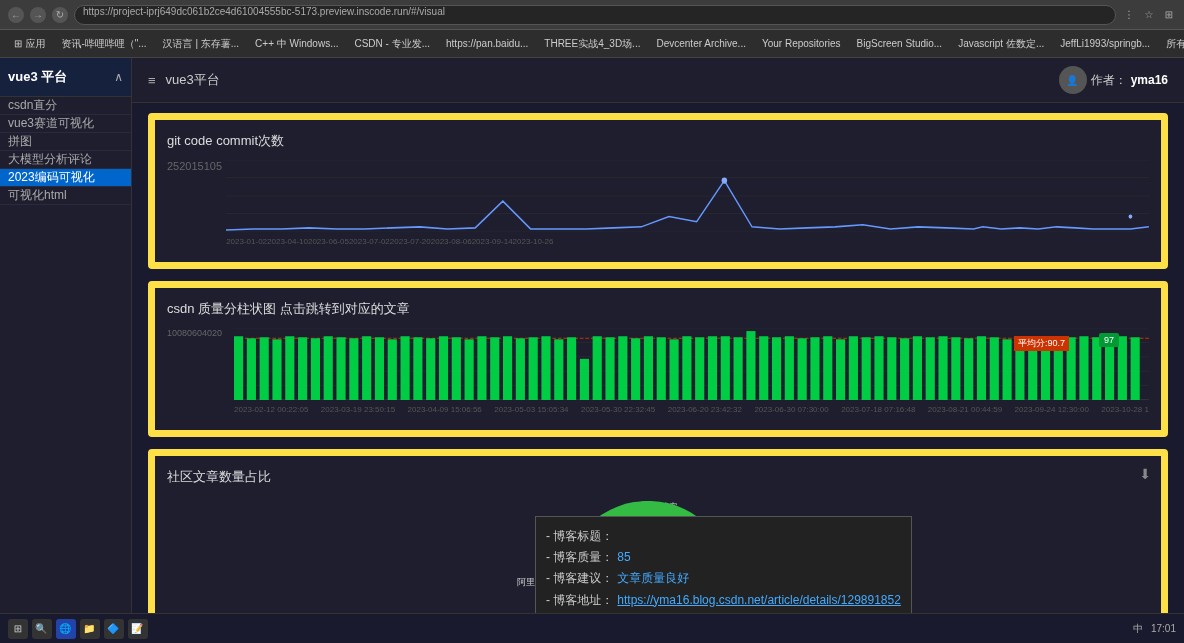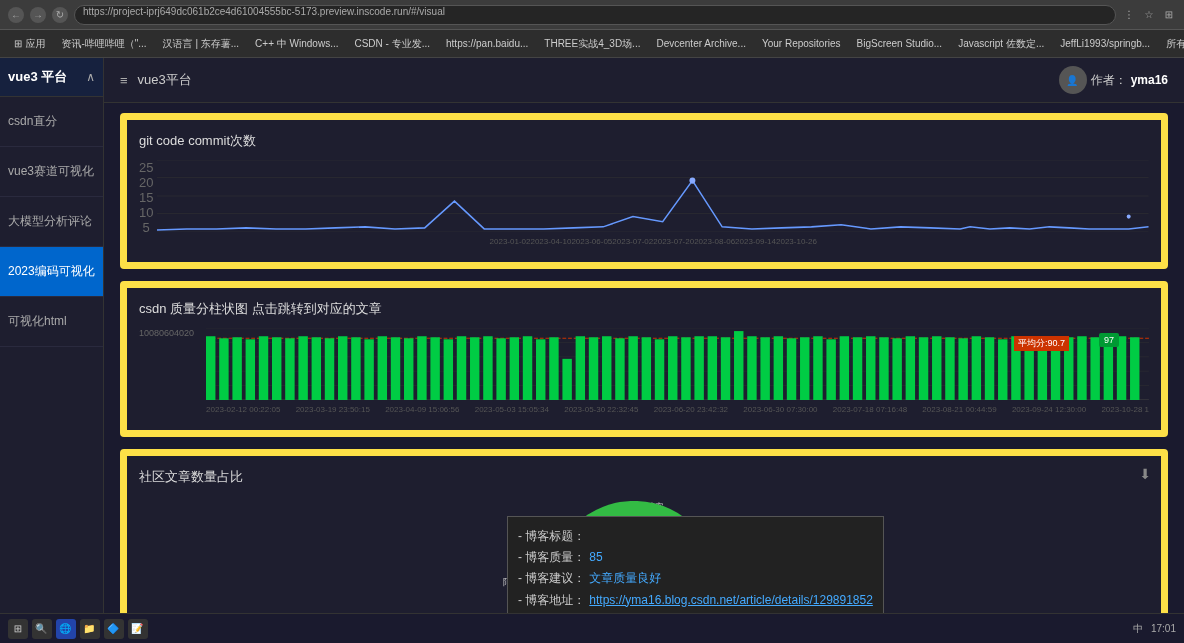--- a/index.html
+++ b/index.html
@@ -12,25 +12,25 @@
     .url-bar { flex: 1; background: #252525; border: 1px solid #555; border-radius: 12px; height: 20px; padding: 0 8px; color: #aaa; font-size: 10px; display: flex; }
     .browser-icons { display: flex; gap: 6px; align-items: center; }
     .browser-icon { width: 14px; height: 14px; color: #aaa; font-size: 10px; display: flex; align-items: center; justify-content: center; cursor: pointer; }
     .bookmarks-bar { background: #2d2d2d; height: 28px; display: flex; align-items: center; padding: 0 8px; gap: 4px; overflow: hidden; border-bottom: 1px solid #444; }
     .bookmark-item { font-size: 10px; color: #ccc; padding: 2px 6px; cursor: pointer; white-space: nowrap; display: flex; align-items: center; gap: 3px; border-radius: 3px; }
 
     
     .app-container { display: flex; height: calc(643px - 58px); }
 
     
-    .sidebar { width: 104px; background: #1e1e2f; border-right: 1px solid #333; flex-shrink: 0; }
+    .sidebar { width: 132px; background: #1e1e2f; border-right: 1px solid #333; flex-shrink: 0; }
     .sidebar-header { background: #16213e; padding: 10px 8px; display: flex; align-items: center; justify-content: space-between; border-bottom: 1px solid #333; }
     .sidebar-title { color: #fff; font-size: 13px; font-weight: bold; }
     .sidebar-toggle { color: #aaa; font-size: 12px; cursor: pointer; }
-    .sidebar-item { padding: 16px 8px; color: #aaa; cursor: pointer; border-bottom: 1px solid #2a2a3e; font-size: 12px; }
+    .sidebar-item { padding: 0 8px; color: #aaa; cursor: pointer; border-bottom: 1px solid #2a2a3e; font-size: 12px; }
     .sidebar-item.active { background: #0066cc; color: #fff; }
 
     
     .main-content { flex: 1; background: #1a1a2e; overflow-y: auto; }
     .page-header { background: #1e1e2f; padding: 8px 16px; display: flex; align-items: center; justify-content: space-between; border-bottom: 1px solid #333; }
     .page-header-title { color: #ccc; font-size: 13px; display: flex; align-items: center; gap: 6px; }
     .author-info { color: #ccc; font-size: 12px; display: flex; align-items: center; gap: 4px; }
     .author-avatar { width: 28px; height: 28px; background: #555; border-radius: 50%; display: flex; align-items: center; justify-content: center; color: #fff; font-size: 10px; }
 
     
@@ -111,20 +111,23 @@
       <span class="sidebar-title">vue3 平台</span>
       <span class="sidebar-toggle">∧</span>
     </div>
     <div class="sidebar-item">
       <span>csdn直分</span>
     </div>
     <div class="sidebar-item">
       <span>vue3赛道可视化</span>
     </div>
     <div class="sidebar-item">
+      <span>拼图</span>
+    </div>
+    <div class="sidebar-item">
       <span>大模型分析评论</span>
     </div>
     <div class="sidebar-item active">
       <span>2023编码可视化</span>
     </div>
     <div class="sidebar-item">
       <span>可视化html</span>
     </div>
   </div>
 
@@ -140,21 +143,21 @@
         <span>作者：</span>
         <span style="color:#fff;font-weight:bold;">yma16</span>
       </div>
     </div>
 
     <div class="charts-area">
 
       <div class="chart-card">
         <div class="chart-title">git code commit次数</div>
         <div style="display:flex; height:90px;">
-          <div style="display:flex;flex-direction:column;justify-content:space-between;color:#666;font-size:13px;padding-right:4px;padding-bottom:16px;text-align:center;">
+          <div style="display:flex;flex-direction:row;justify-content:space-between;color:#666;font-size:11px;padding-right:4px;padding-bottom:16px;text-align:center;">
             <span>25</span>
             <span>20</span>
             <span>15</span>
             <span>10</span>
             <span>5</span>
           </div>
           <div style="flex:1;position:relative;">
             <svg width="100%" height="72px" viewBox="0 0 1000 70" preserveAspectRatio="none">
 
               <line x1="0" y1="0" x2="1000" y2="0" stroke="#333" stroke-width="0.5"></line>
@@ -162,21 +165,21 @@
               <line x1="0" y1="35" x2="1000" y2="35" stroke="#333" stroke-width="0.5"></line>
               <line x1="0" y1="52" x2="1000" y2="52" stroke="#333" stroke-width="0.5"></line>
               <line x1="0" y1="70" x2="1000" y2="70" stroke="#333" stroke-width="0.5"></line>
 
               <polyline points="0,68 30,67 60,67 90,66 120,67 150,67 180,66 210,65 240,67 270,66 300,40 330,67 360,67 390,67 420,66 450,65 480,55 510,60 540,20 570,65 600,67 630,66 660,65 690,63 720,67 750,65 780,66 810,67 820,65 840,67 860,66 880,67 900,65 920,66 940,67 960,67 980,67 1000,65" fill="none" stroke="#6699ff" stroke-width="1.5"></polyline>
 
               <circle cx="540" cy="20" r="3" fill="#88aaff"></circle>
 
               <circle cx="980" cy="55" r="2" fill="#88aaff"></circle>
             </svg>
-            <div style="display:flex;justify-content:center;color:#555;font-size:8px;margin-top:2px;">
+            <div style="display:flex;justify-content:flex-start;color:#555;font-size:8px;margin-top:2px;">
               <span>2023-01-02</span>
               <span>2023-04-10</span>
               <span>2023-06-05</span>
               <span>2023-07-02</span>
               <span>2023-07-20</span>
               <span>2023-08-06</span>
               <span>2023-09-14</span>
               <span>2023-10-26</span>
             </div>
           </div>

